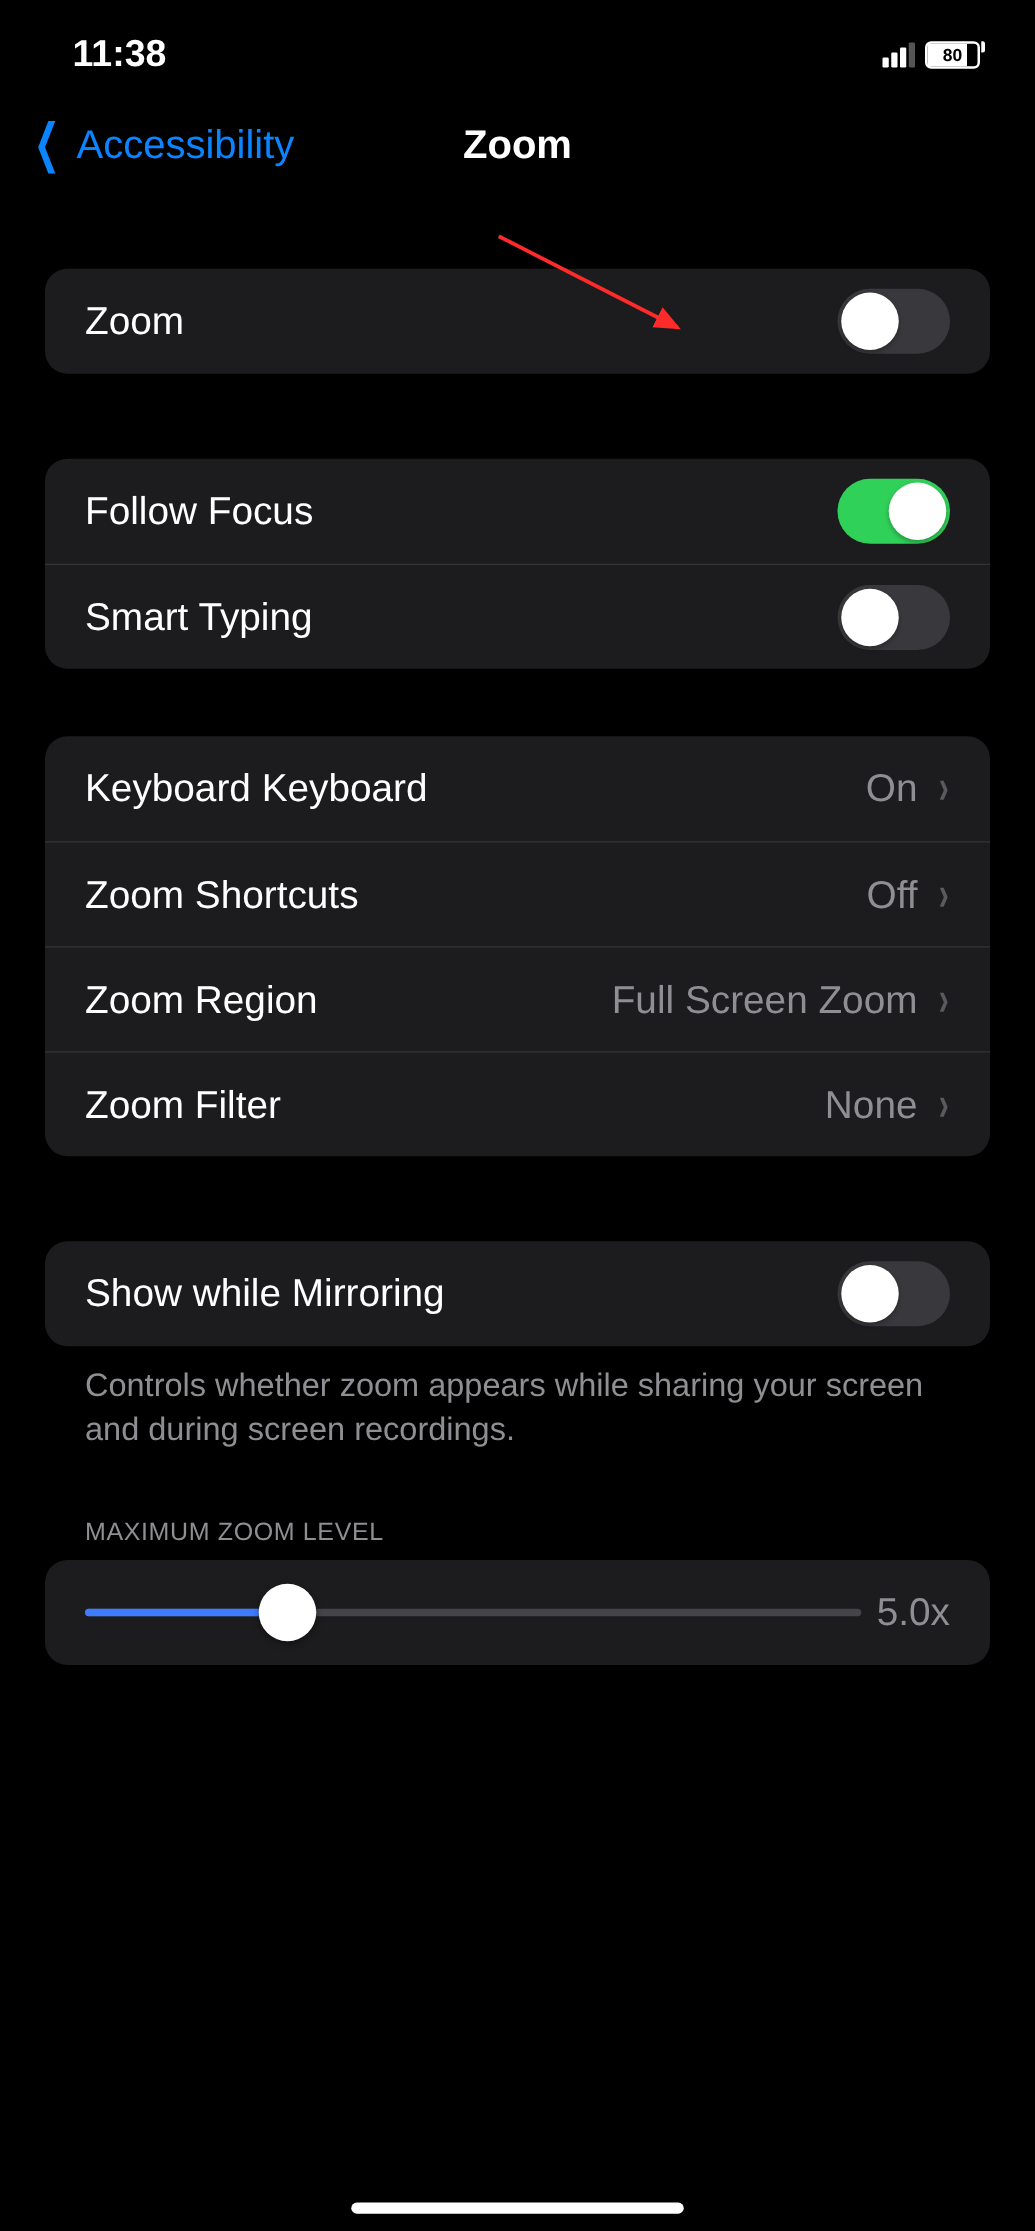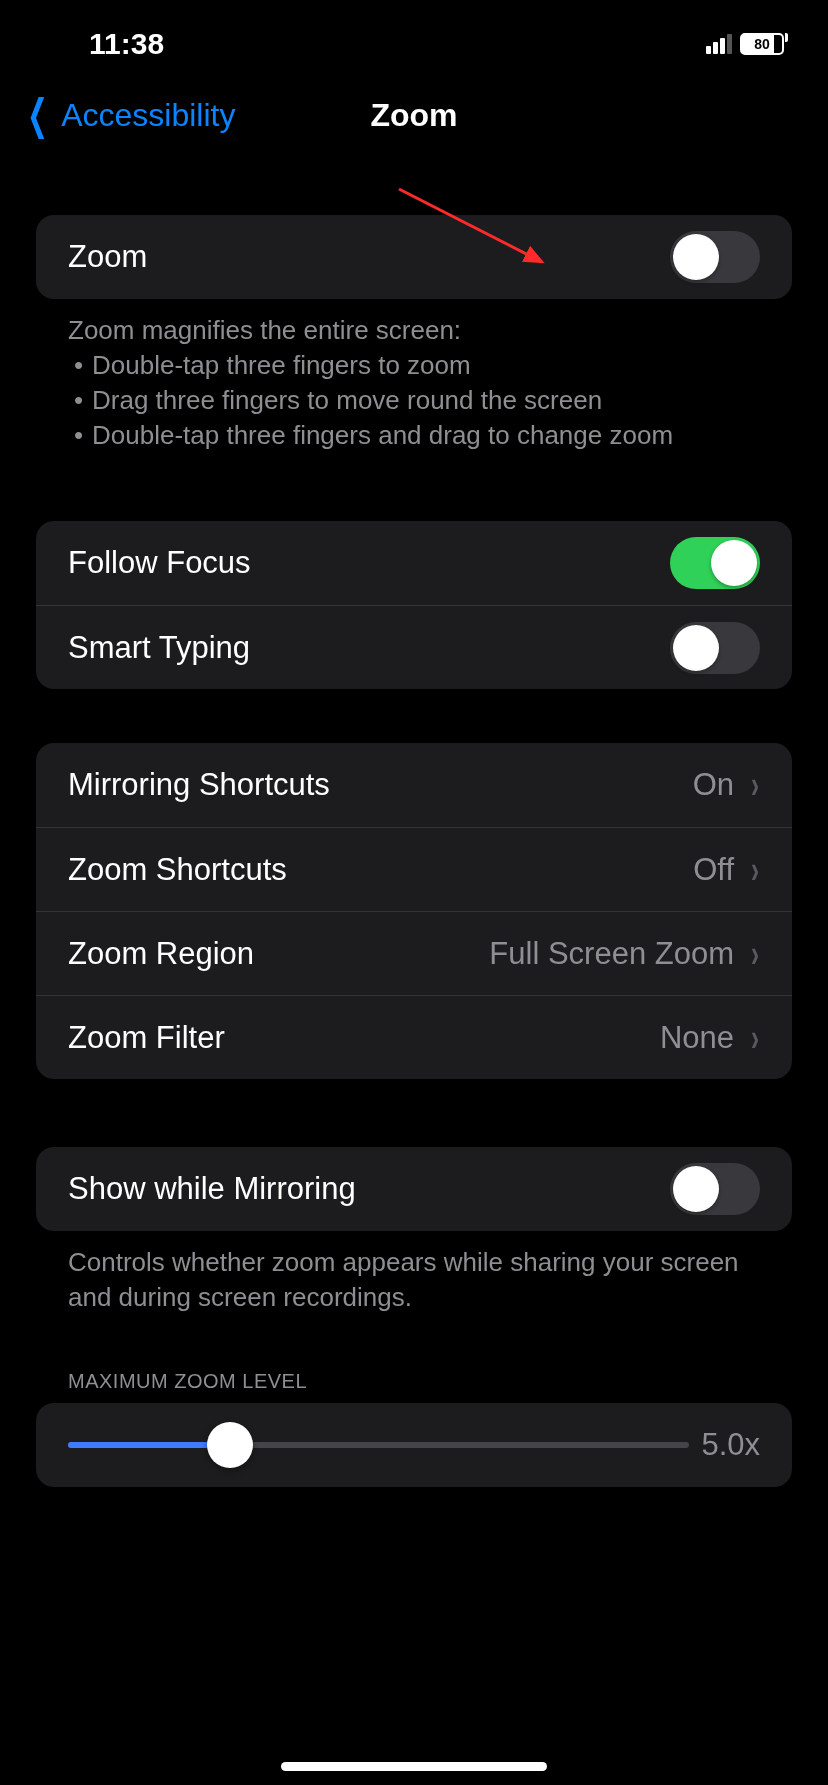--- a/index.html
+++ b/index.html
@@ -17,21 +17,20 @@
       position: relative;
       overflow: hidden;
     }
     
     .status-bar {
       display: flex;
       justify-content: space-between;
       align-items: center;
       padding: 18px 40px 0 58px;
       height: 70px;
-      margin-left: 31px;
     }
     .status-time {
       font-size: 30px;
       font-weight: 600;
     }
     .status-right {
       display: flex;
       align-items: center;
       gap: 8px;
     }
@@ -304,28 +303,20 @@
 <div class="content">
 
   <div class="group g1">
     <div class="row">
       <div class="row-label">Zoom</div>
       <div class="toggle off">
         <div class="knob"></div>
       </div>
     </div>
   </div>
-  <div class="footer-text">
-    <div>Zoom magnifies the entire screen:</div>
-    <ul class="footer-list">
-      <li>Double-tap three fingers to zoom</li>
-      <li>Drag three fingers to move round the screen</li>
-      <li>Double-tap three fingers and drag to change zoom</li>
-    </ul>
-  </div>
 
   <div class="section-spacer"></div>
 
   <div class="group">
     <div class="row">
       <div class="row-label">Follow Focus</div>
       <div class="toggle on">
         <div class="knob"></div>
       </div>
     </div>
@@ -334,21 +325,21 @@
       <div class="toggle off">
         <div class="knob"></div>
       </div>
     </div>
   </div>
 
   <div class="section-spacer-sm"></div>
 
   <div class="group">
     <div class="row">
-      <div class="row-label">Mirroring Shortcuts</div>
+      <div class="row-label">Keyboard Keyboard</div>
       <div class="row-right">
         <div class="row-value">On</div>
         <span class="chevron-right">›</span>
       </div>
     </div>
     <div class="row">
       <div class="row-label">Zoom Shortcuts</div>
       <div class="row-right">
         <div class="row-value">Off</div>
         <span class="chevron-right">›</span>

